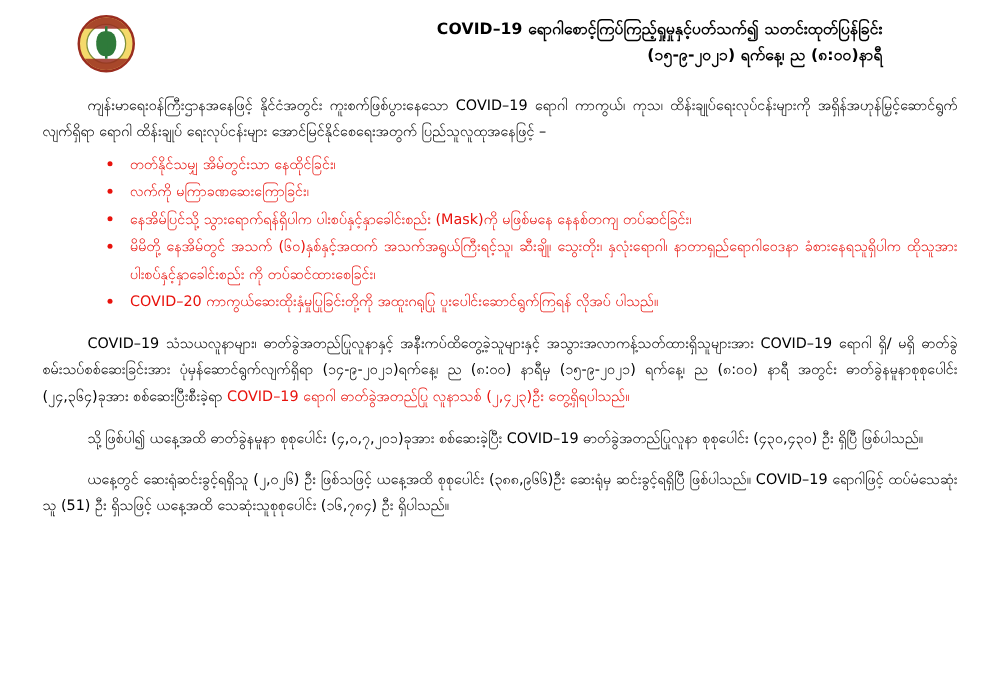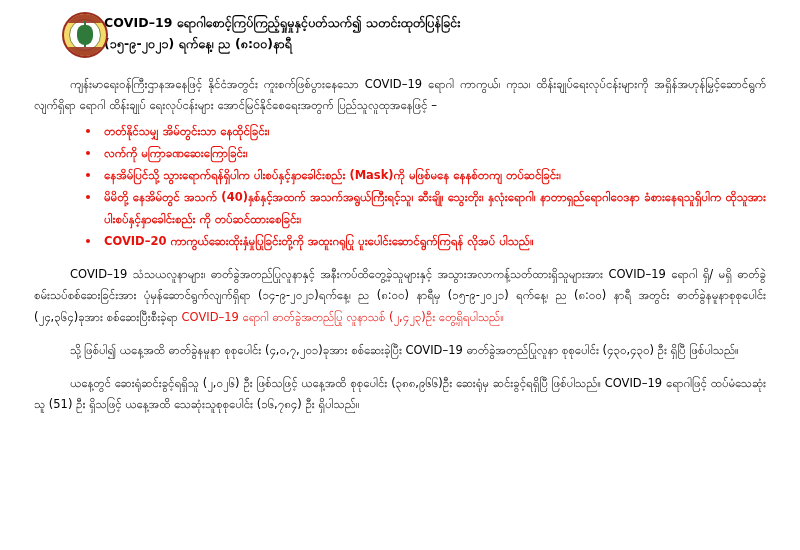--- a/index.html
+++ b/index.html
@@ -79,21 +79,21 @@
     left: 0;
     right: 0;
     height: 9px;
     background: #9a2d1f;
     opacity: .85;
   }
   .seal .seal-arc-top { top: 0; border-radius: 50% 50% 0 0 / 100% 100% 0 0; }
   .seal .seal-arc-bottom { bottom: 0; border-radius: 0 0 50% 50% / 0 0 100% 100%; }
 
   .title-block {
-    text-align: left;
+    text-align: right;
     padding: 2px 60px 0 70px;
   }
   .title-line {
     font-size: 12.5px;
     font-weight: bold;
     line-height: 1.7;
     letter-spacing: .1px;
     color: #000;
   }
 
@@ -106,21 +106,20 @@
     margin: 12px 0 2px 0;
   }
   .para.indent { text-indent: 36px; }
   .redtext { color: #e8120c; }
 
   
   .bullets {
     margin: 4px 0 4px 0;
     padding: 0;
     list-style: none;
-    font-weight: bold;
   }
   .bullets li {
     position: relative;
     padding-left: 26px;
     margin-left: 44px;
     font-size: 11.5px;
     line-height: 1.85;
     color: #e8120c;
     text-align: justify;
     margin-bottom: 1px;
@@ -153,21 +152,21 @@
       <div class="title-line">(၁၅-၉-၂၀၂၁) ရက်နေ့၊ ည (၈:၀၀)နာရီ</div>
     </div>
   </div>
 
   <p class="para indent">ကျန်းမာရေးဝန်ကြီးဌာနအနေဖြင့် နိုင်ငံအတွင်း ကူးစက်ဖြစ်ပွားနေသော COVID–19 ရောဂါ ကာကွယ်၊ ကုသ၊ ထိန်းချုပ်ရေးလုပ်ငန်းများကို အရှိန်အဟုန်မြှင့်ဆောင်ရွက်လျက်ရှိရာ ရောဂါ ထိန်းချုပ် ရေးလုပ်ငန်းများ အောင်မြင်နိုင်စေရေးအတွက် ပြည်သူလူထုအနေဖြင့် –</p>
 
   <ul class="bullets">
     <li>တတ်နိုင်သမျှ အိမ်တွင်းသာ နေထိုင်ခြင်း၊</li>
     <li>လက်ကို မကြာခဏဆေးကြောခြင်း၊</li>
     <li>နေအိမ်ပြင်သို့ သွားရောက်ရန်ရှိပါက ပါးစပ်နှင့်နှာခေါင်းစည်း (Mask)ကို မဖြစ်မနေ နေနစ်တကျ တပ်ဆင်ခြင်း၊</li>
-    <li>မိမိတို့ နေအိမ်တွင် အသက် (40)နှစ်နှင့်အထက် အသက်အရွယ်ကြီးရင့်သူ၊ ဆီးချို၊ သွေးတိုး၊ နှလုံးရောဂါ၊ နာတာရှည်ရောဂါဝေဒနာ ခံစားနေရသူရှိပါက ထိုသူအား ပါးစပ်နှင့်နှာခေါင်းစည်း ကို တပ်ဆင်ထားစေခြင်း၊</li>
+    <li>မိမိတို့ နေအိမ်တွင် အသက် (၆၀)နှစ်နှင့်အထက် အသက်အရွယ်ကြီးရင့်သူ၊ ဆီးချို၊ သွေးတိုး၊ နှလုံးရောဂါ၊ နာတာရှည်ရောဂါဝေဒနာ ခံစားနေရသူရှိပါက ထိုသူအား ပါးစပ်နှင့်နှာခေါင်းစည်း ကို တပ်ဆင်ထားစေခြင်း၊</li>
     <li>COVID–20 ကာကွယ်ဆေးထိုးနှံမှုပြုခြင်းတို့ကို အထူးဂရုပြု ပူးပေါင်းဆောင်ရွက်ကြရန် လိုအပ် ပါသည်။</li>
   </ul>
 
   <p class="para indent"><span>COVID–19 သံသယလူနာများ၊ ဓာတ်ခွဲအတည်ပြုလူနာနှင့် အနီးကပ်ထိတွေ့ခဲ့သူများနှင့် အသွားအလာကန့်သတ်ထားရှိသူများအား COVID–19 ရောဂါ ရှိ/ မရှိ ဓာတ်ခွဲစမ်းသပ်စစ်ဆေးခြင်းအား ပုံမှန်ဆောင်ရွက်လျက်ရှိရာ (၁၄-၉-၂၀၂၁)ရက်နေ့၊ ည (၈:၀၀) နာရီမှ (၁၅-၉-၂၀၂၁) ရက်နေ့၊ ည (၈:၀၀) နာရီ အတွင်း ဓာတ်ခွဲနမူနာစုစုပေါင်း (၂၄,၃၆၄)ခုအား စစ်ဆေးပြီးစီးခဲ့ရာ </span><span class="redtext">COVID–19 ရောဂါ ဓာတ်ခွဲအတည်ပြု လူနာသစ် (၂,၄၂၃)ဦး တွေ့ရှိရပါသည်။</span></p>
 
   <p class="para indent">သို့ဖြစ်ပါ၍ ယနေ့အထိ ဓာတ်ခွဲနမူနာ စုစုပေါင်း (၄,၀,၇,၂၀၁)ခုအား စစ်ဆေးခဲ့ပြီး COVID–19 ဓာတ်ခွဲအတည်ပြုလူနာ စုစုပေါင်း (၄၃၀,၄၃၀) ဦး ရှိပြီ ဖြစ်ပါသည်။</p>
 
   <p class="para indent">ယနေ့တွင် ဆေးရုံဆင်းခွင့်ရရှိသူ (၂,၀၂၆) ဦး ဖြစ်သဖြင့် ယနေ့အထိ စုစုပေါင်း (၃၈၈,၉၆၆)ဦး ဆေးရုံမှ ဆင်းခွင့်ရရှိပြီ ဖြစ်ပါသည်။ COVID–19 ရောဂါဖြင့် ထပ်မံသေဆုံးသူ (51) ဦး ရှိသဖြင့် ယနေ့အထိ သေဆုံးသူစုစုပေါင်း (၁၆,၇၈၄) ဦး ရှိပါသည်။</p>
 
 </div>

